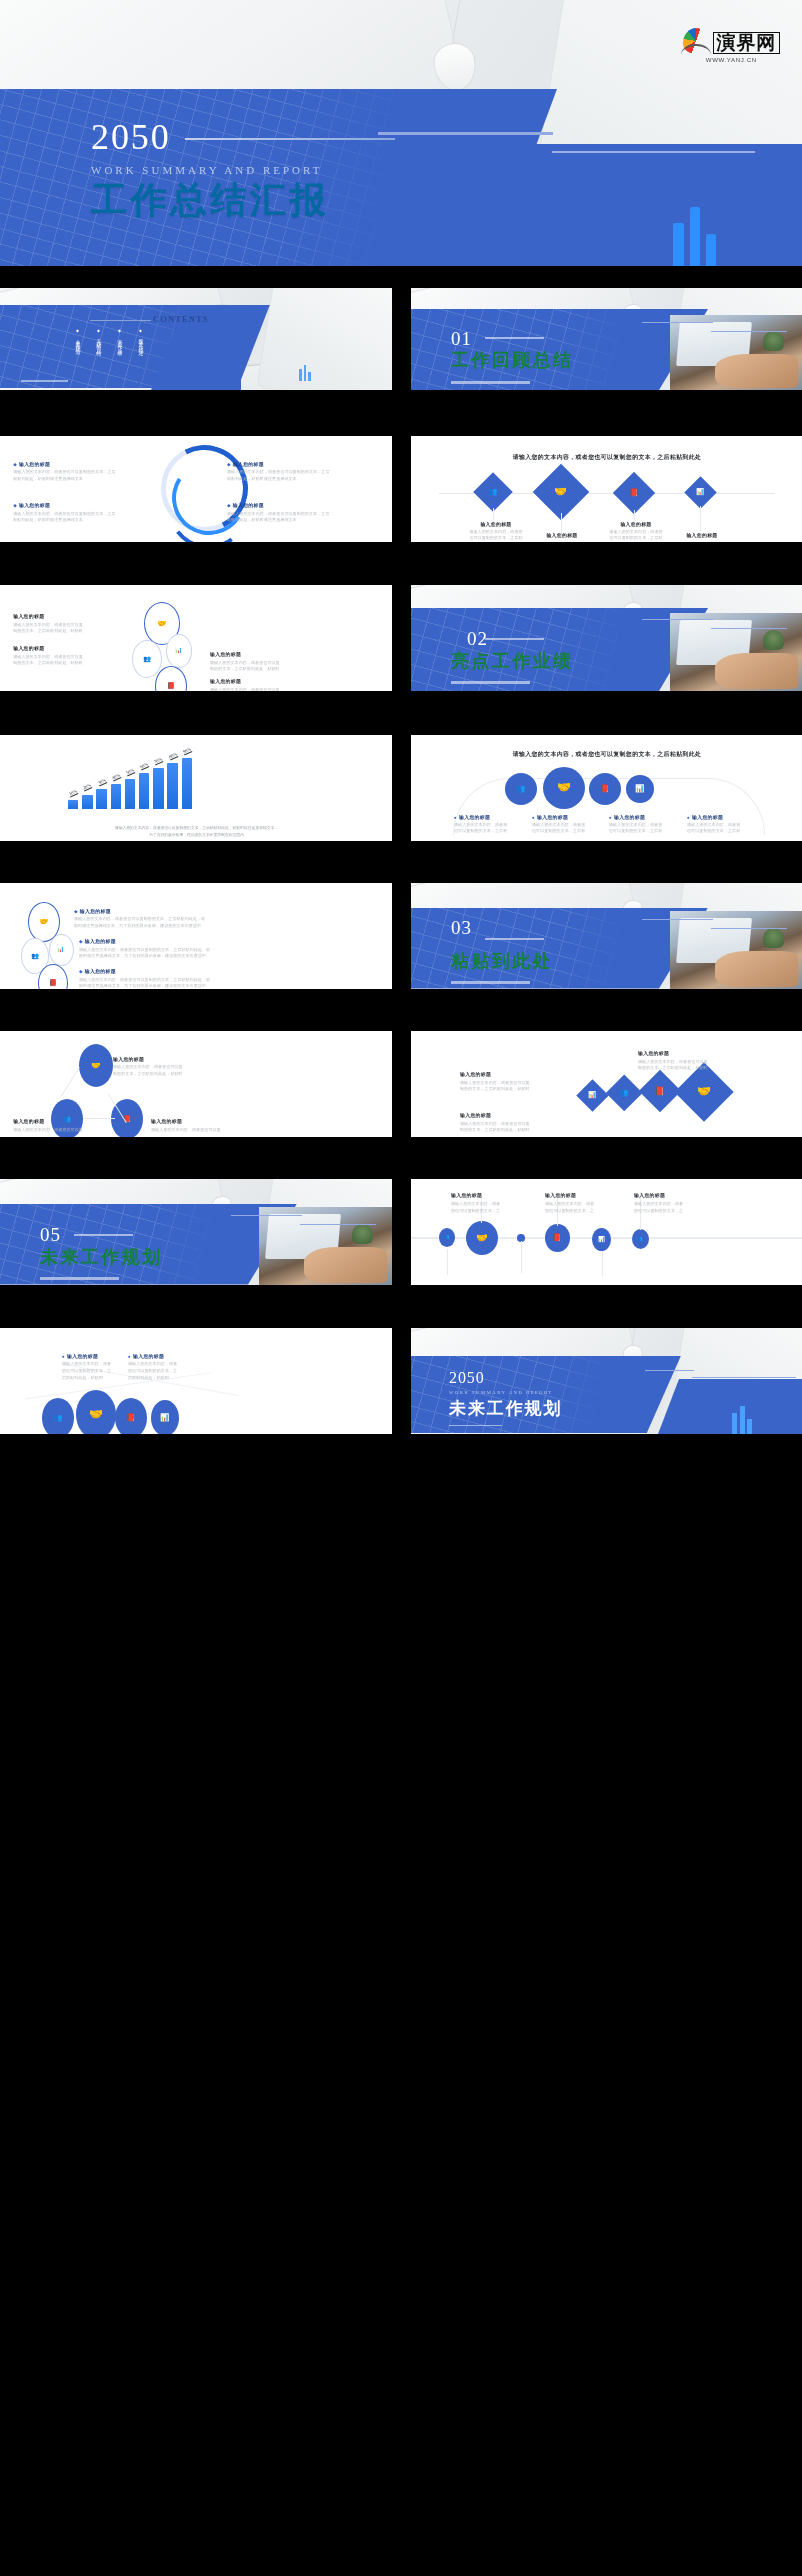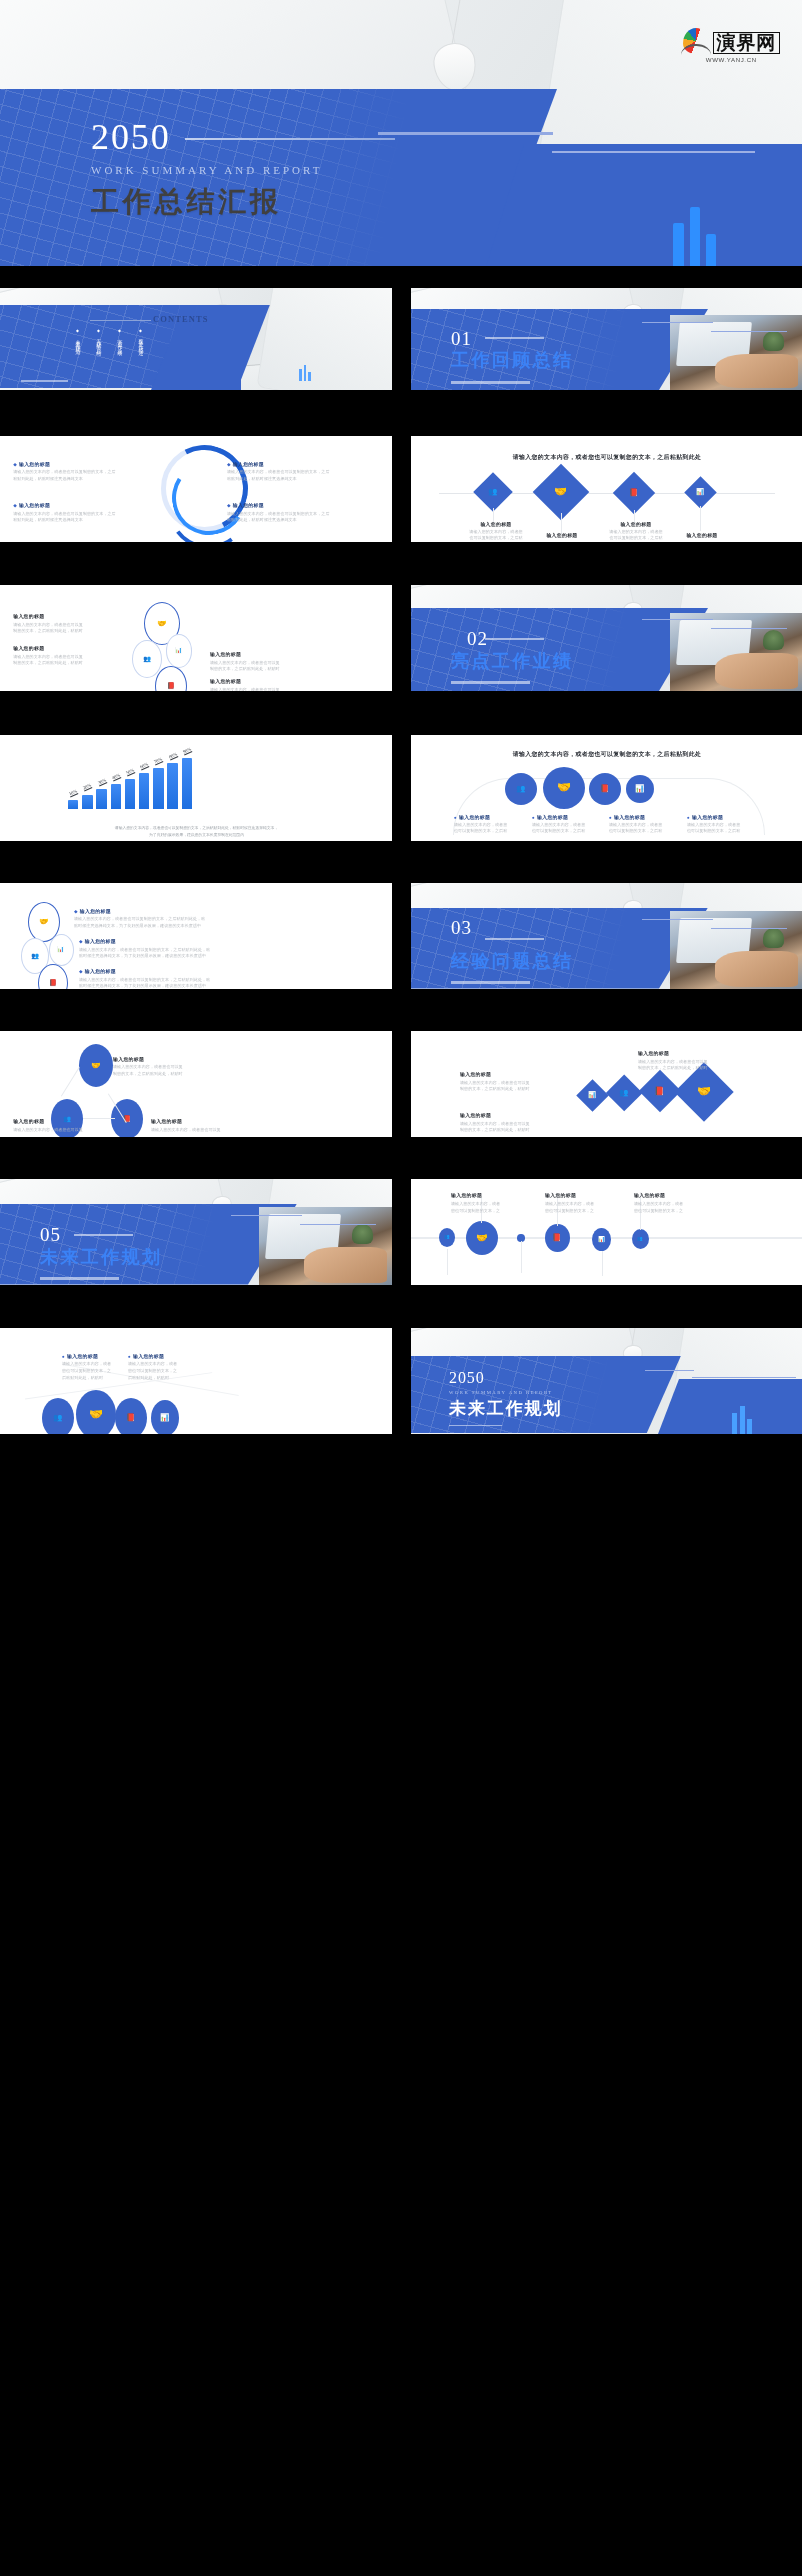--- a/index.html
+++ b/index.html
@@ -78,21 +78,21 @@
   #hero .hero-text{ position:absolute; left:91px; top:119px; z-index:6; }
   #hero .yr{
     font-family:"Liberation Serif","DejaVu Serif",serif;
     font-size:36px; color:#fff; letter-spacing:1.9px; line-height:1;
   }
   #hero .sub{
     font-family:"Liberation Serif","DejaVu Serif",serif;
     font-size:11px; letter-spacing:3px; color:#b9c9ee; margin-top:9.4px;
   }
   #hero .big{
-    font-size:28px; font-weight:bold; color:#404040; letter-spacing:3.8px; margin-top:7px;
+    font-size:36px; font-weight:bold; color:#0369a1; letter-spacing:3.8px; margin-top:0;
     text-shadow:0 0.9px 1.9px rgba(0,0,0,.12);
   }
   #hero .rule{ position:absolute; left:185px; top:138px; width:210px; height:1.9px;
     background:linear-gradient(90deg,#c3d1ef,#8fa8e0); z-index:7;}
   #hero .rule2{ position:absolute; left:378px; top:132px; width:175px; height:2.8px;
     background:#93a9e2; z-index:7;}
   #hero .rule3{ position:absolute; left:552px; top:151px; width:203px; height:1.9px;
     background:#9db0e4; z-index:7;}
   #hero .bars{ position:absolute; right:87px; bottom:0; display:flex; align-items:flex-end;
     gap:5.7px; z-index:7; }
@@ -135,21 +135,21 @@
   }
   .sec .photo .plant{
     position:absolute; right:14%; top:22%; width:16%; height:26%;
     background:radial-gradient(circle at 50% 40%,#6d8f5c,#3f5e36); border-radius:50% 50% 30% 30%;
   }
   .sec .num{
     position:absolute; color:#fff; font-family:"Liberation Serif","DejaVu Serif",serif;
     font-size:19px; letter-spacing:0.9px; z-index:6;
   }
   .sec .ttl{
-    position:absolute; color:#3b82f6; font-size:18px; font-weight:bold; letter-spacing:2.4px; z-index:6;
+    position:absolute; color:#15803d; font-size:18px; font-weight:bold; letter-spacing:2.4px; z-index:6;
   }
   .sec .ul{ position:absolute; height:2.8px; width:79px; background:rgba(255,255,255,.55); z-index:6;}
 
   
   .h6{ font-size:4.9px; font-weight:bold; color:#1e3d7b; letter-spacing:0.3px; }
   .p6{ font-size:4px; color:#b4b8bd; line-height:1.65; letter-spacing:0.1px; }
   .p6c{ font-size:4px; color:#9aa0a6; line-height:1.65; }
   .bul{ color:#3a64c8; font-size:4.7px; margin-right:1.9px; }
   .headline{ font-size:5.9px; font-weight:bold; color:#2b2f36; letter-spacing:0.4px;}
 
@@ -519,21 +519,21 @@
     </div>
   <div class="photo">
     <div class="scr"></div>
     <div class="plant"></div>
     <div class="hand"></div>
   </div>
   <div class="thin-line" style="left:231px;top:36px;width:71px;height:0.9px;background:#93a9e2;z-index:7;"></div>
   <div class="thin-line" style="left:300px;top:45px;width:76px;height:0.9px;background:#93a9e2;z-index:7;"></div>
   <div class="num" style="left:40px;top:34px;">03</div>
   <div class="thin-line" style="left:74px;top:55px;width:59px;z-index:7;"></div>
-  <div class="ttl" style="left:40px;top:66px;">经验问题总结</div>
+  <div class="ttl" style="left:40px;top:66px;">粘贴到此处</div>
   <div class="ul" style="left:40px;top:98px;"></div>
 </div>
 
 <div class="slide" style="left:0;top:1031px;width:392px;height:106px;">
   <div class="circ" style="left:79px;top:13.2px;width:34px;height:43px;border-radius:50%;">
       <span class="ic">🤝</span>
     </div>
   <div class="circ" style="left:51px;top:68px;width:32px;height:40px;border-radius:50%;">
       <span class="ic" style="font-size:6.6px">👥</span>
     </div>

